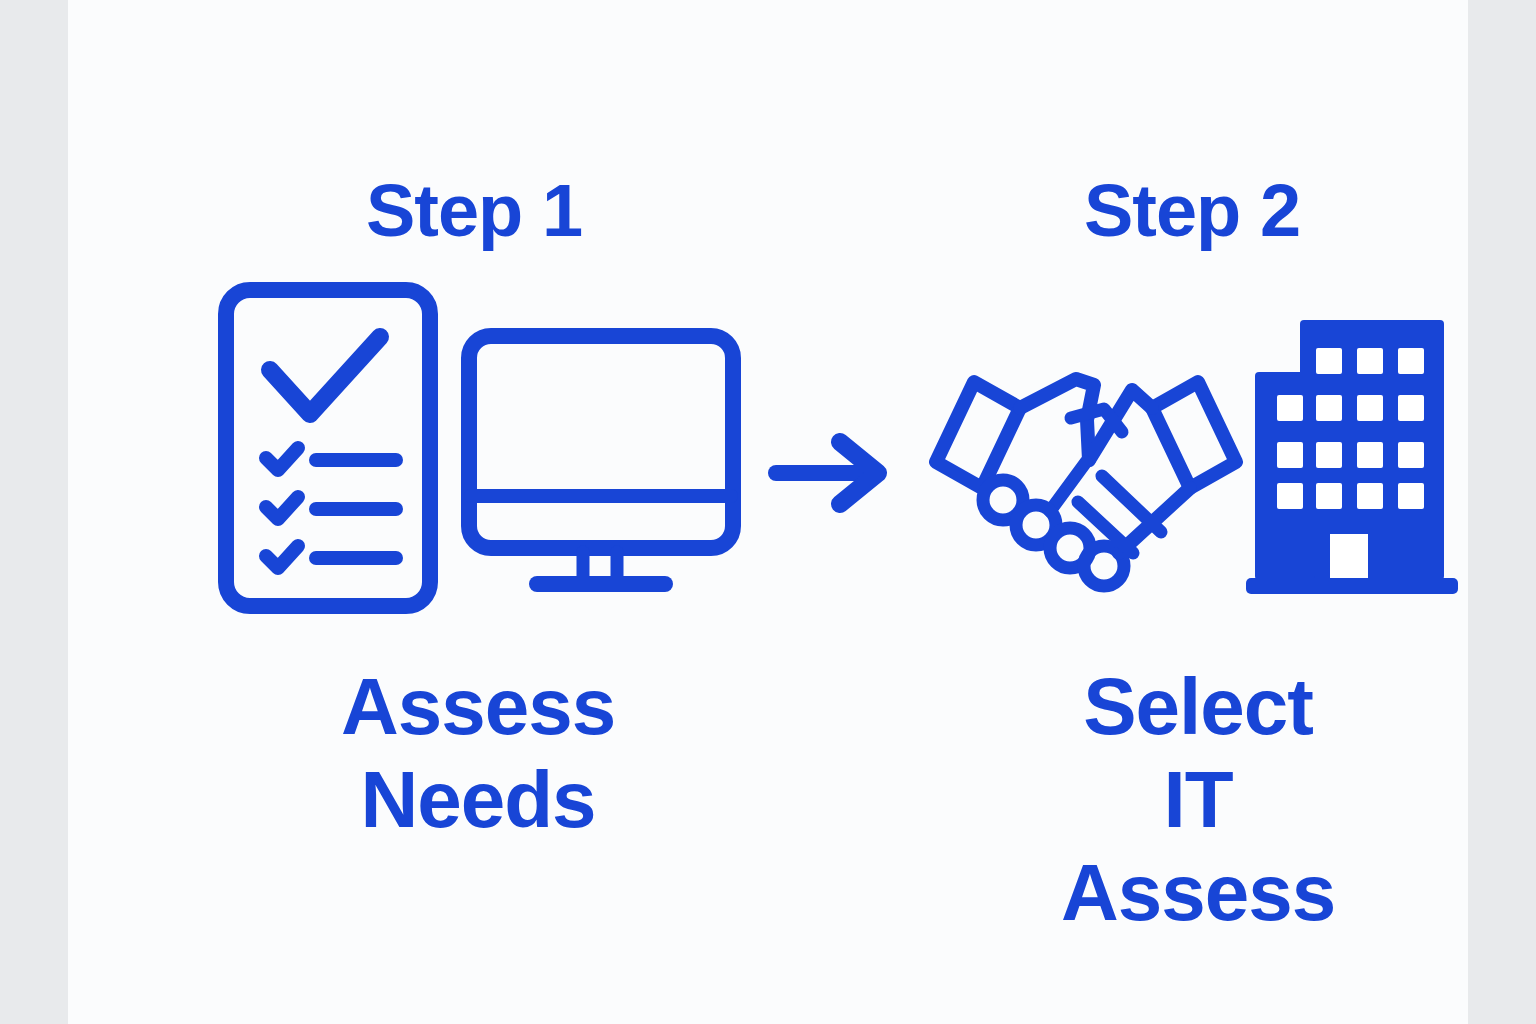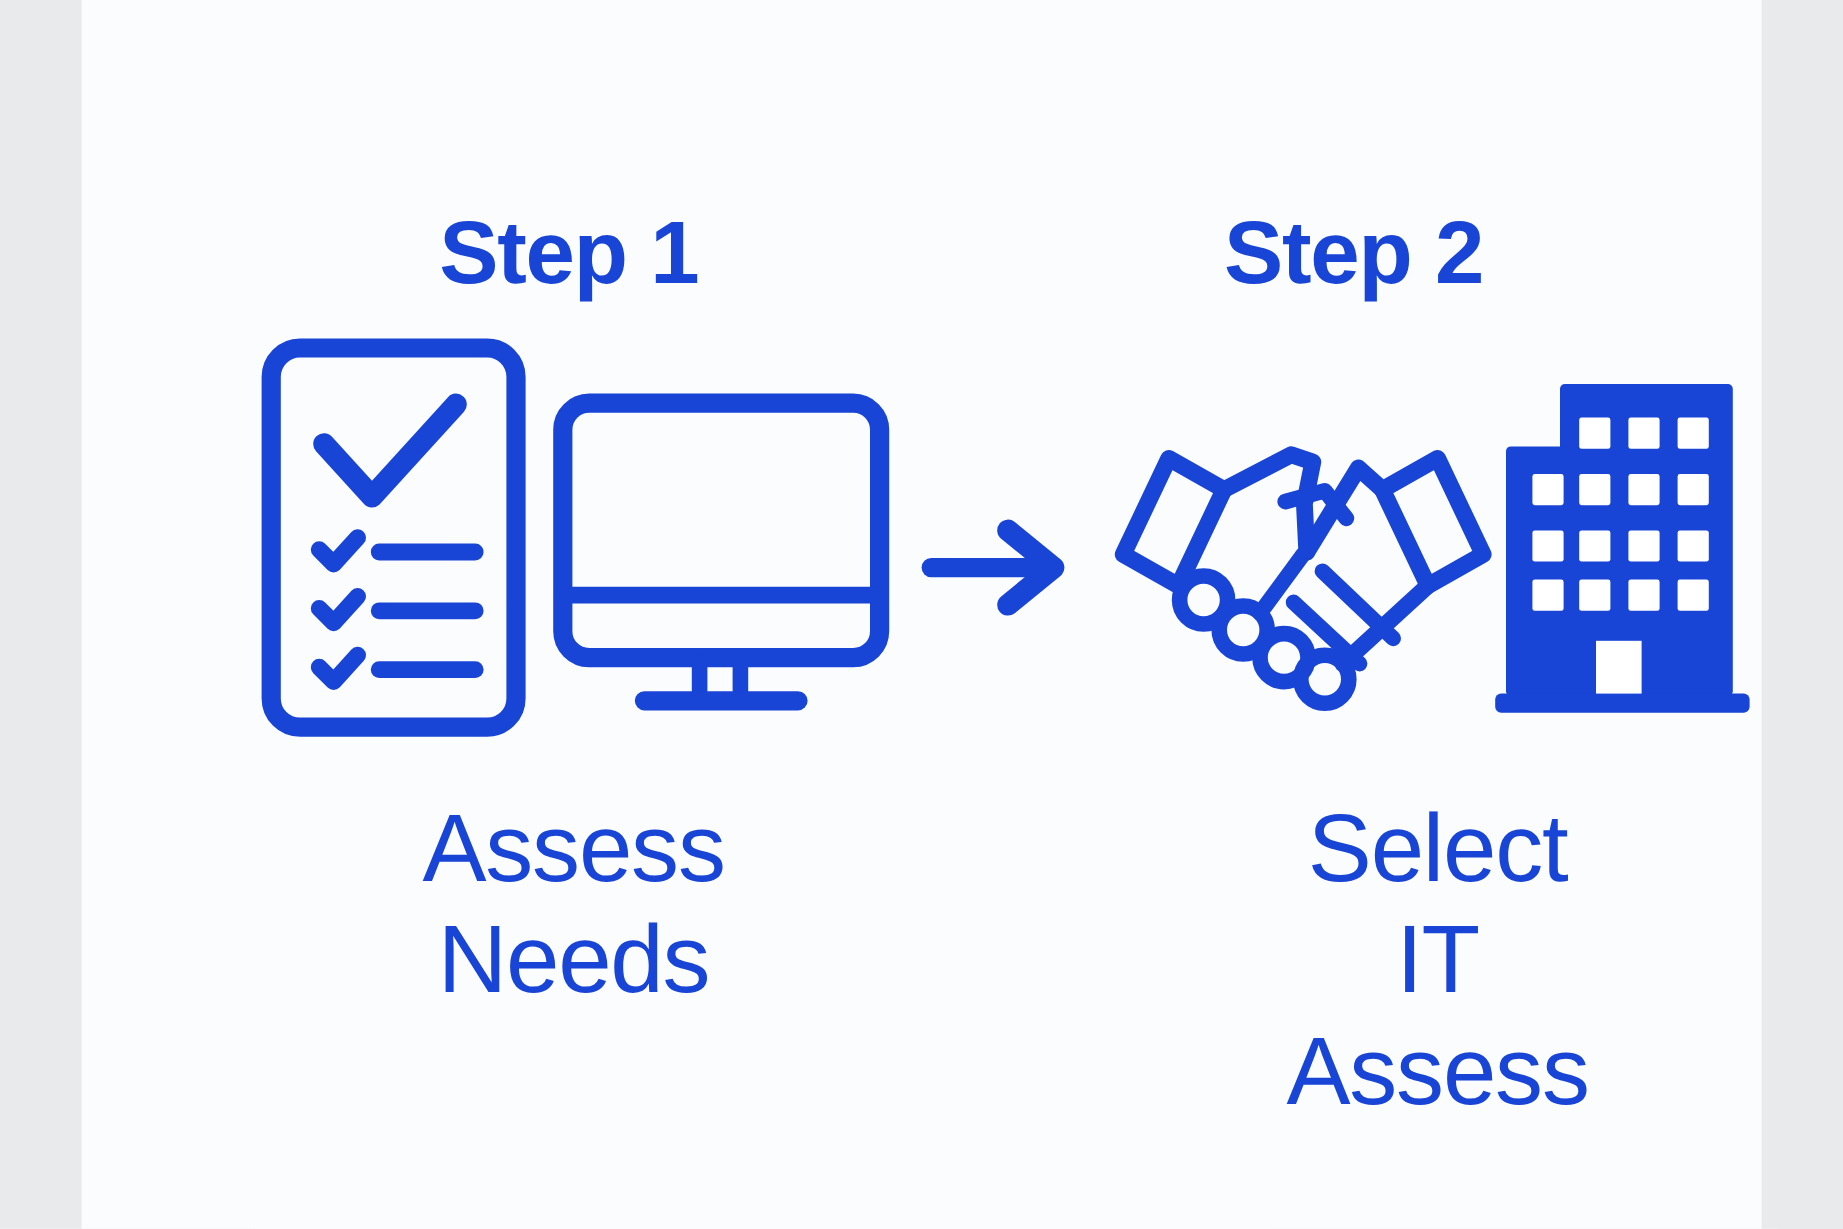--- a/index.html
+++ b/index.html
@@ -20,21 +20,21 @@
   .step-title {
     font-size: 74px;
     font-weight: bold;
     letter-spacing: -1px;
     transform: translateX(-50%);
     white-space: nowrap;
     color: var(--accent, #1845d6);
   }
   .step-label {
     font-size: 80px;
-    font-weight: normal;
+    font-weight: bold;
     letter-spacing: -1px;
     line-height: 93px;
     text-align: center;
     transform: translateX(-50%);
     white-space: pre-line;
     color: var(--accent, #1845d6);
   }
   svg { display: block; overflow: visible; }
   .stroke {
     fill: none;
@@ -78,21 +78,21 @@
   <div class="abs step-label" style="left:410px; top:660px;">Assess
 Needs</div>
 
   <div class="abs" style="left:698px; top:428px;">
     <svg width="140" height="90" viewBox="0 0 140 90">
       <path class="stroke" d="M 10 45 H 96" stroke-width="16"></path>
       <path class="stroke" d="M 74 14 L 112 45 L 74 76" stroke-width="18"></path>
     </svg>
   </div>
 
-  <div class="abs step-title" style="left:1060px; top:168px;">Step 2</div>
+  <div class="abs step-title" style="left:1124px; top:168px;">Step 2</div>
 
   <div class="abs" style="left:858px; top:362px;">
     <svg width="320" height="240" viewBox="0 0 320 240">
 
       <path class="stroke" d="M 10 100 L 48 20 L 94 46 L 56 126 Z" stroke-width="14"></path>
 
       <path class="stroke" d="M 310 100 L 272 20 L 226 46 L 264 126 Z" stroke-width="14"></path>
 
       <path class="stroke" d="M 94 46 L 150 17 L 168 23 L 161 58 L 163 98" stroke-width="14"></path>
 

